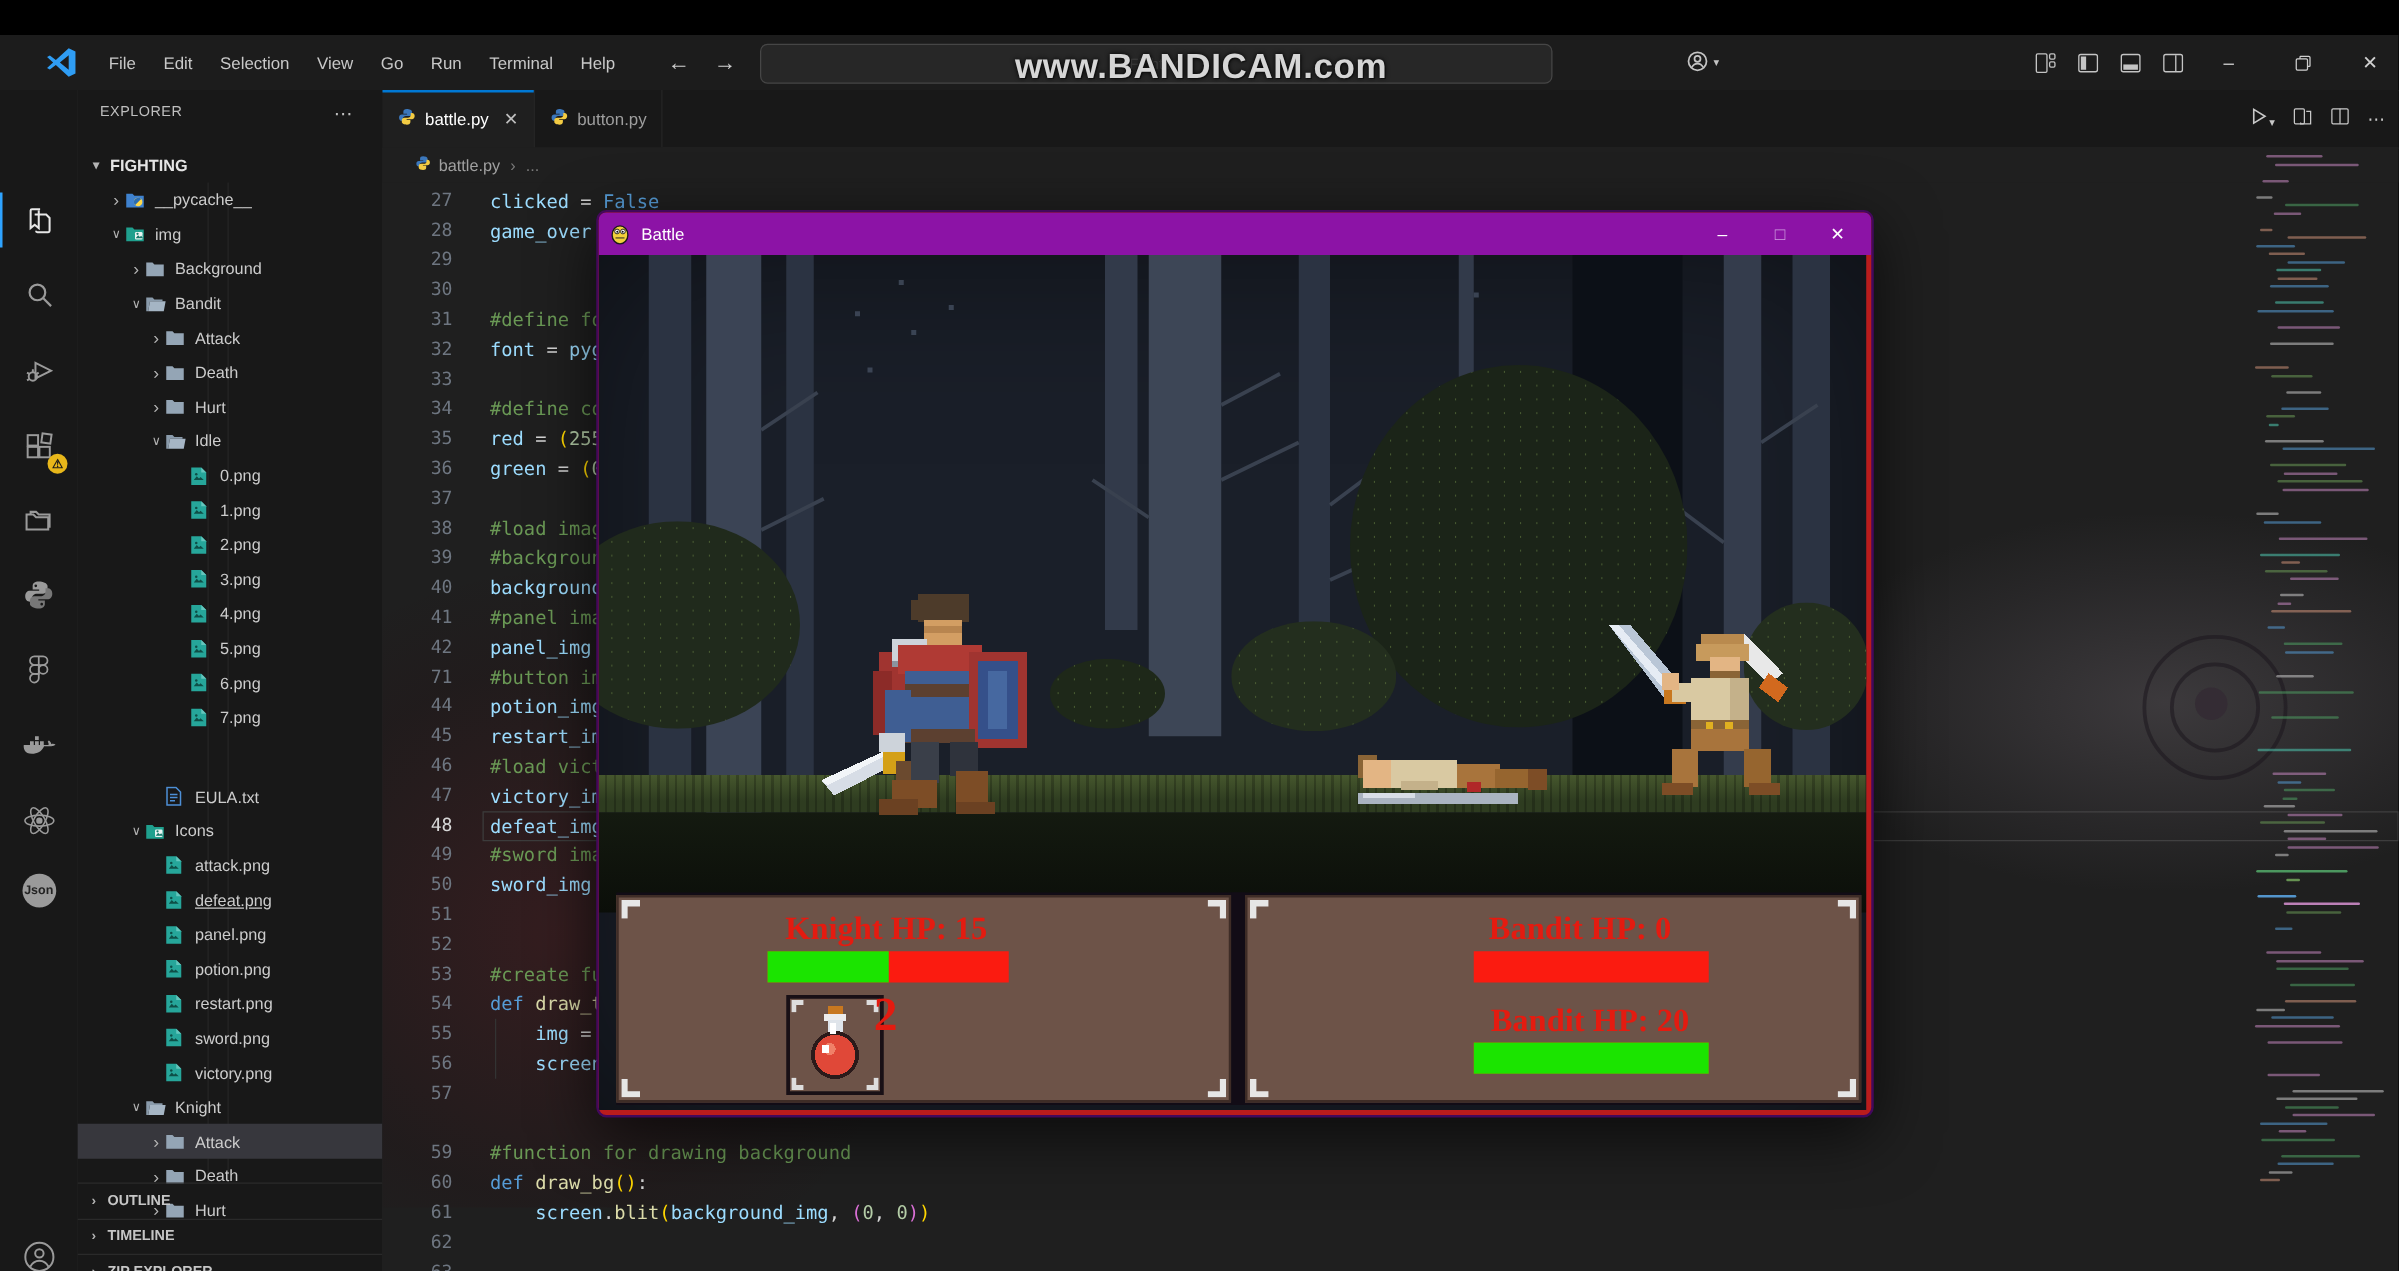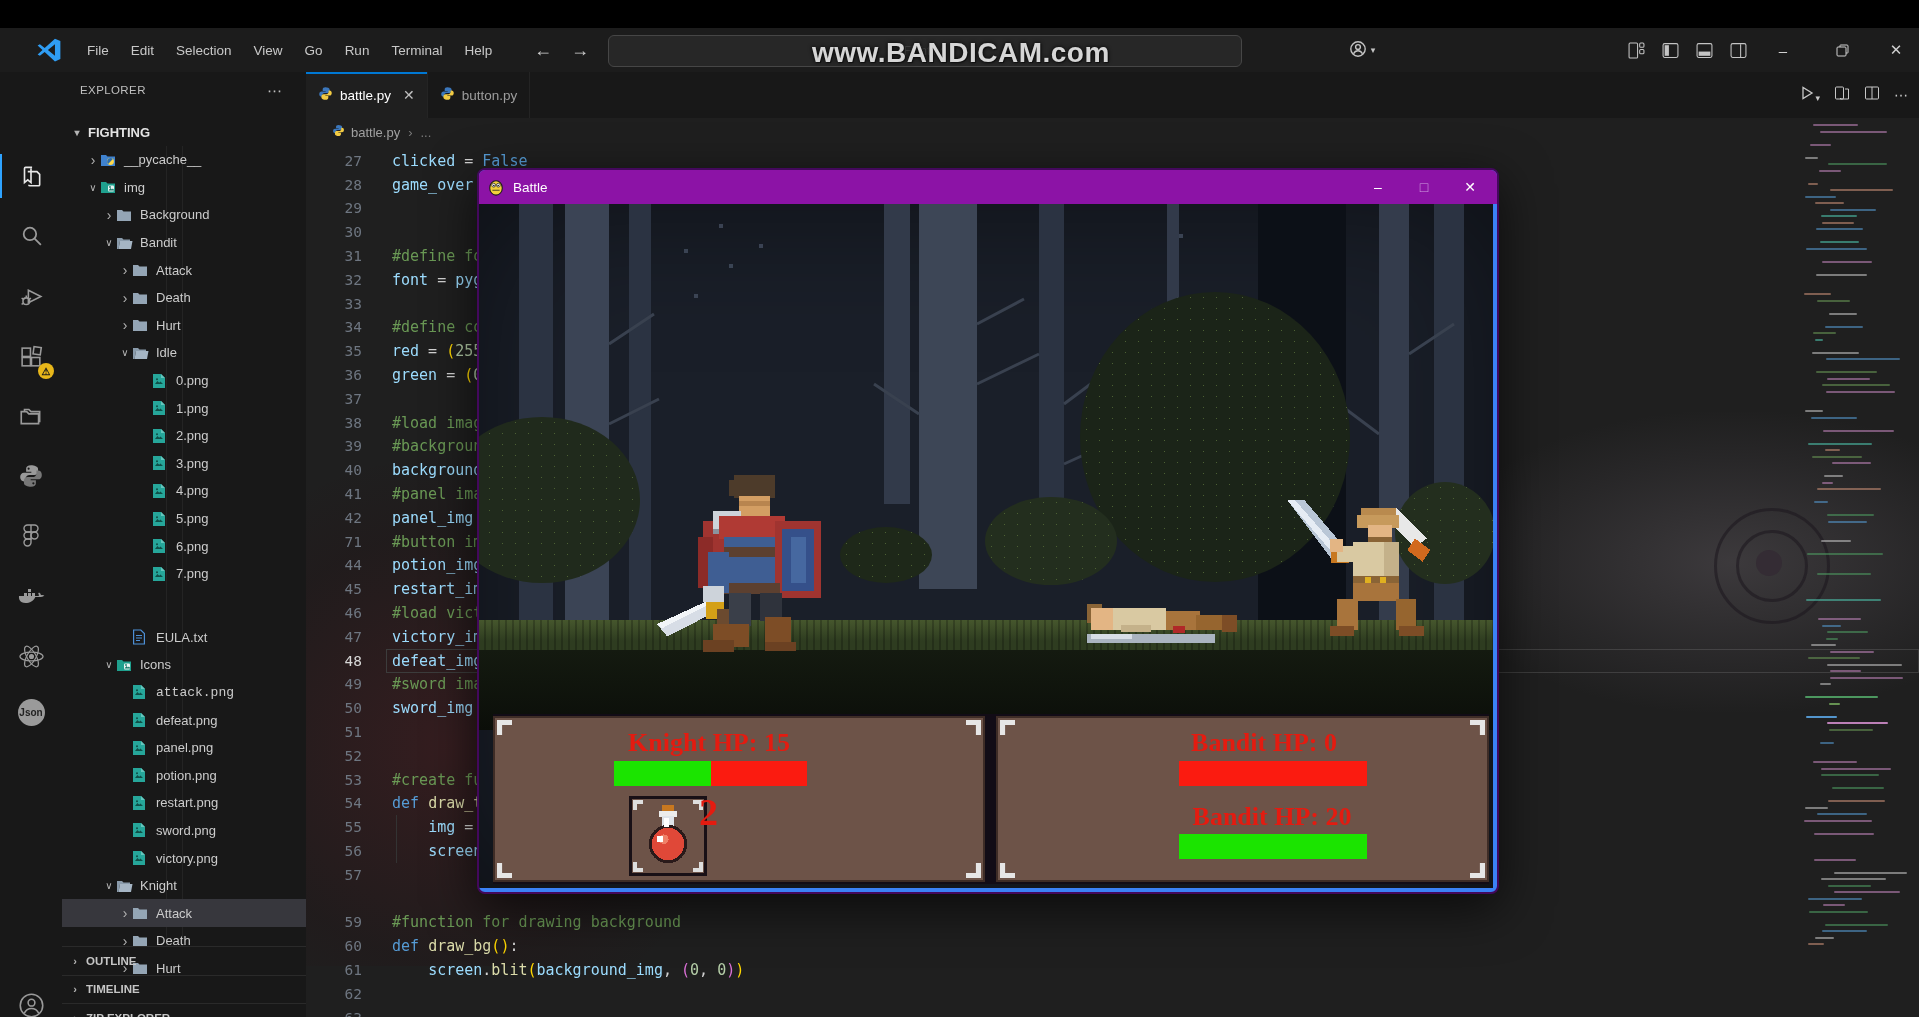--- a/index.html
+++ b/index.html
@@ -69,21 +69,21 @@
   
   #eyewrap{position:absolute;left:1135px;top:280px;width:560px;height:420px;pointer-events:none;}
   #eyeglow{position:absolute;left:0;top:60px;width:560px;height:300px;
     background:radial-gradient(ellipse at 52% 50%, rgba(165,152,165,.22), rgba(120,110,122,.10) 48%, transparent 72%);}
   .eyering{position:absolute;border-radius:50%;border:3px solid rgba(28,22,30,.55);}
   #eyepupil{position:absolute;left:315px;top:198px;width:26px;height:26px;border-radius:50%;background:#342c34;}
   #minimap{position:absolute;left:1494px;top:52px;width:110px;height:825px;}
   .mm{position:absolute;height:2px;border-radius:1px;}
   
   #gamewin{position:absolute;left:477px;top:168px;width:1018px;height:722px;z-index:40;
-    border:2px solid #43085c;border-radius:8px;box-shadow:0 14px 50px rgba(0,0,0,.65);overflow:hidden;background:#3b82f6;}
+    border:2px solid #43085c;border-radius:8px;box-shadow:0 14px 50px rgba(0,0,0,.65);overflow:hidden;background:#b91c1c;}
   #gw-title{position:absolute;left:0;top:0;width:100%;height:34px;background:#8c13a6;display:flex;align-items:center;}
   #gw-title .t{color:#fff;font-size:13.5px;margin-left:8px;}
   .gwctl{position:absolute;top:0;width:46px;height:34px;display:flex;align-items:center;justify-content:center;color:#fff;font-size:14px;}
   #scene{position:absolute;left:0;top:34px;width:1014px;height:684px;background:#1a1f29;overflow:hidden;
     box-shadow:inset 0 0 140px rgba(0,0,0,.5);}
   .trunk{position:absolute;top:0;}
   .bush{position:absolute;border-radius:50%;
     background-image:radial-gradient(circle 1.6px,#4d6134 40%,transparent 41%);background-size:13px 11px;}
   #grass{position:absolute;left:0;top:416px;width:1014px;height:30px;
     background:linear-gradient(#46572d,#2e3c20 70%);}
@@ -449,33 +449,33 @@
           <span class="ticon">
             <svg width="16" height="14" viewBox="0 0 16 14">
               <path fill="#1fa08e" d="M1 2h5l1.5 1.5H15V13H1z"></path>
               <rect x="8" y="5.5" width="6" height="6" rx="1" fill="#e8f4f2"></rect>
               <path fill="#16786a" d="M8.5 10.5l2-2.4 1.4 1.4 1-1 1.6 2z"></path>
               <circle cx="10" cy="7" r=".9" fill="#16786a"></circle>
             </svg>
           </span>
           <span>Icons</span>
         </div>
-        <div class="trow" style="padding-left: 56px; font-family: Liberation Mono, monospace;">
+        <div class="trow" style="padding-left: 56px;">
           <span class="chev"></span>
           <span class="ticon">
             <svg width="14" height="16" viewBox="0 0 14 16">
               <path fill="#26a69a" d="M1 1h8l4 4v10H1z"></path>
               <path fill="#65c6bd" d="M9 1l4 4H9z"></path>
               <path fill="#0e4f47" d="M3 11l2.4-3 1.8 1.8L8.4 8.5l2.6 2.5z"></path>
               <circle cx="5" cy="6.3" r="1" fill="#0e4f47"></circle>
             </svg>
           </span>
           <span>attack.png</span>
         </div>
-        <div class="trow" style="padding-left: 56px;">
+        <div class="trow" style="padding-left: 56px; text-decoration: underline;">
           <span class="chev"></span>
           <span class="ticon">
             <svg width="14" height="16" viewBox="0 0 14 16">
               <path fill="#26a69a" d="M1 1h8l4 4v10H1z"></path>
               <path fill="#65c6bd" d="M9 1l4 4H9z"></path>
               <path fill="#0e4f47" d="M3 11l2.4-3 1.8 1.8L8.4 8.5l2.6 2.5z"></path>
               <circle cx="5" cy="6.3" r="1" fill="#0e4f47"></circle>
             </svg>
           </span>
           <span>defeat.png</span>

